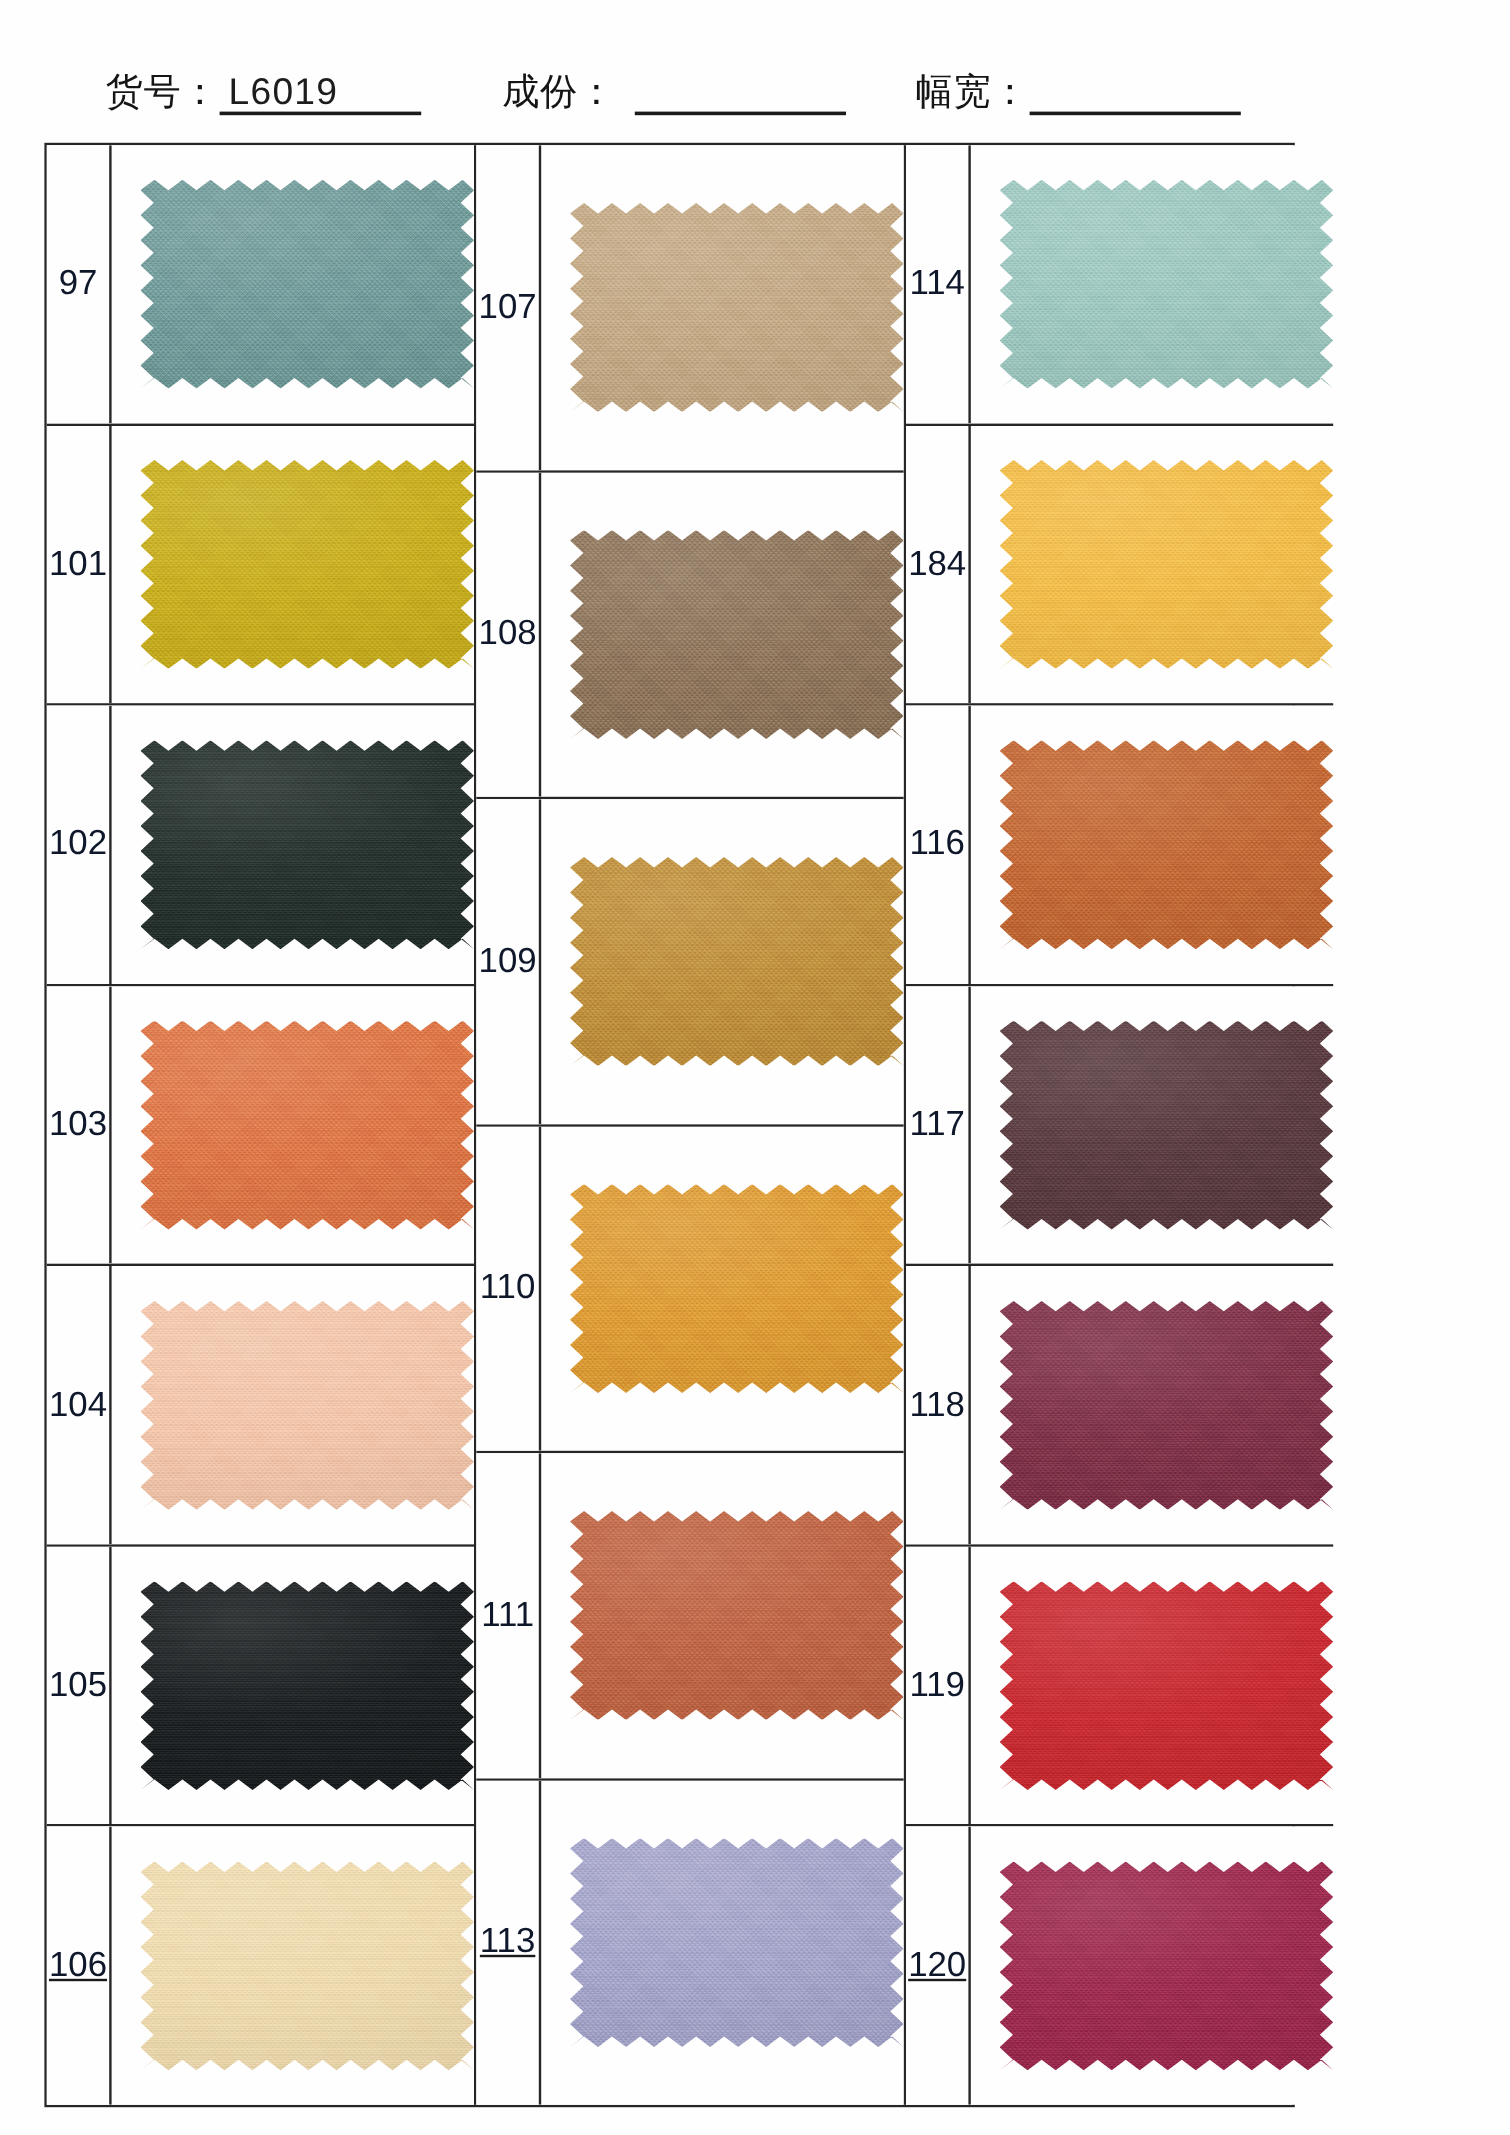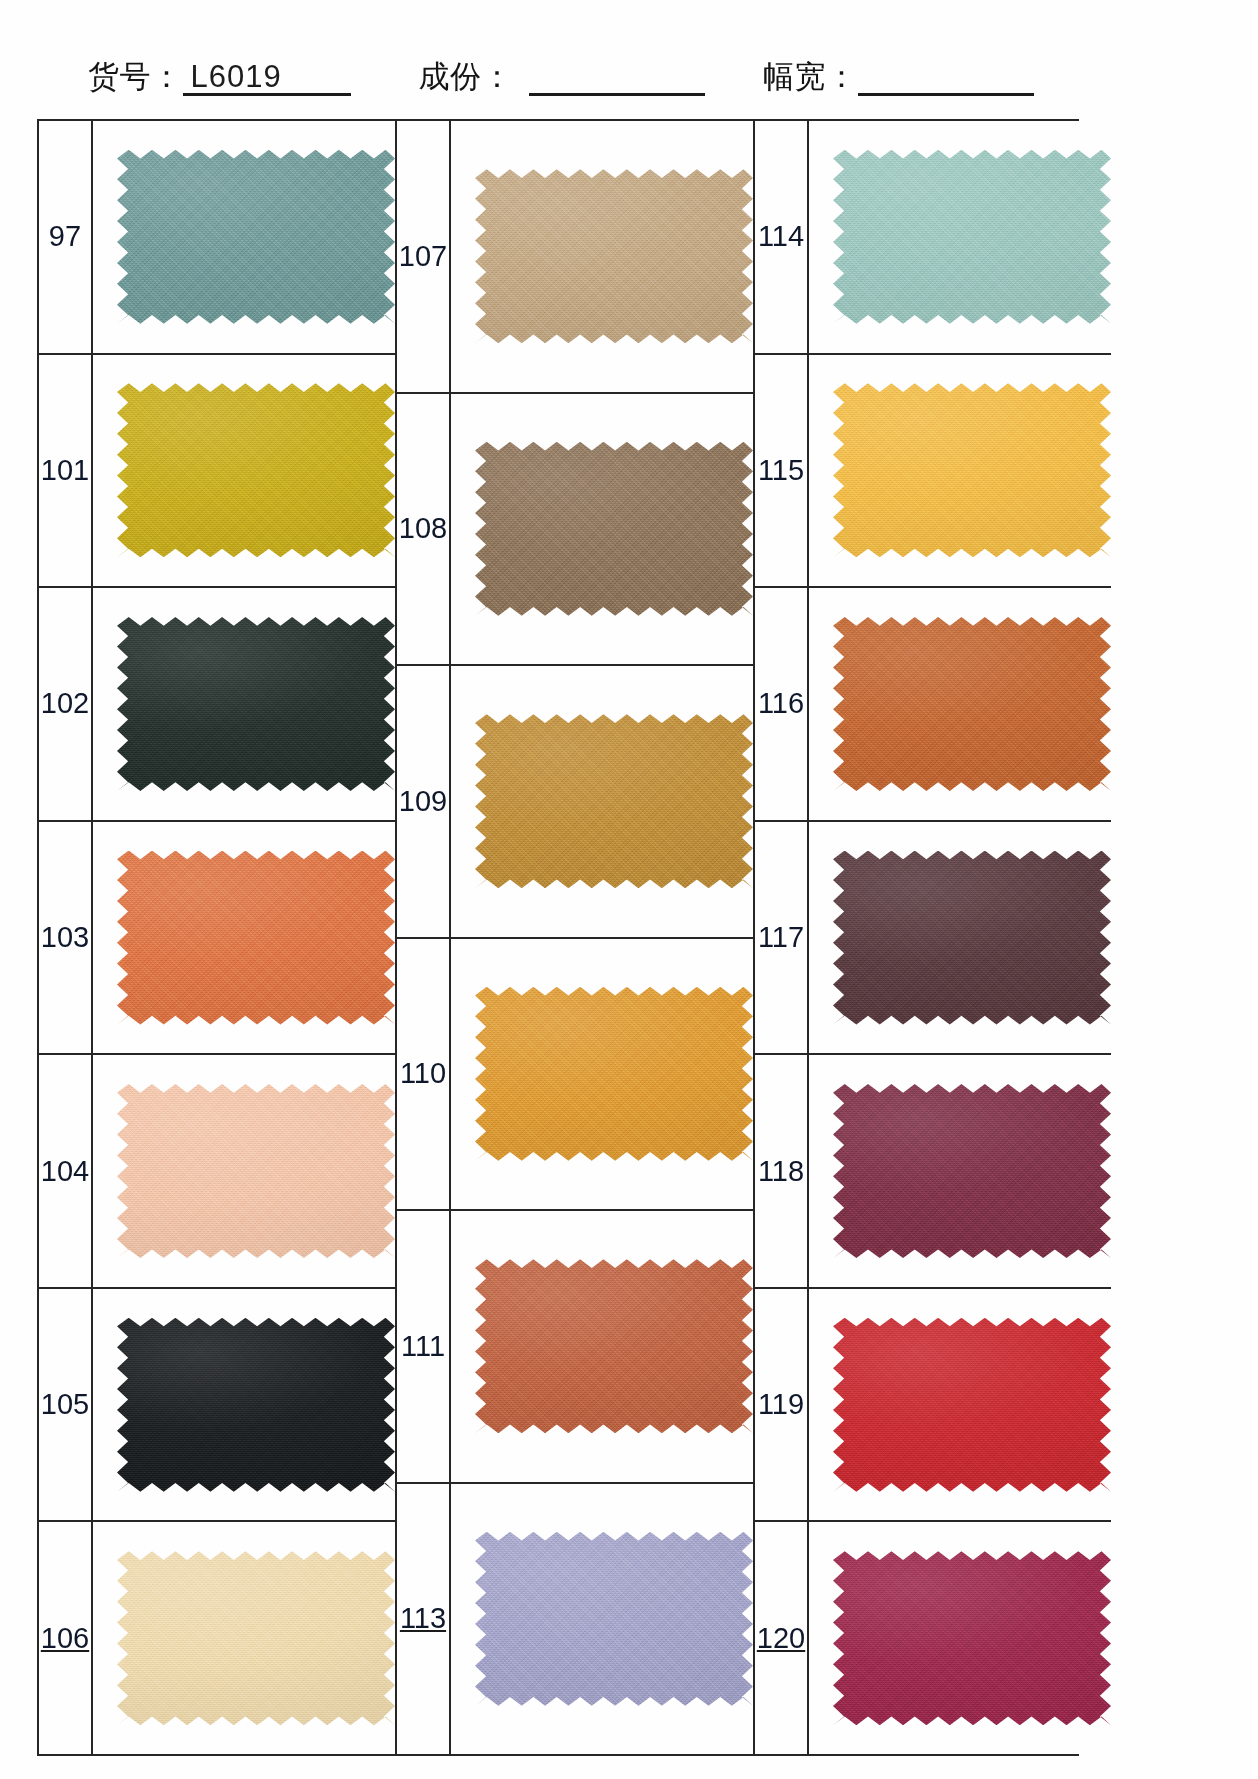--- a/index.html
+++ b/index.html
@@ -292,21 +292,21 @@
         </div>
       </div>
       <div class="col">
         <div class="cell">
           <div class="cell-label">114</div>
           <div class="cell-swatch">
             <div class="swatch" style="background-color: rgb(155, 200, 192);"></div>
           </div>
         </div>
         <div class="cell">
-          <div class="cell-label">115</div>
+          <div class="cell-label">184</div>
           <div class="cell-swatch">
             <div class="swatch" style="background-color: rgb(245, 189, 67);"></div>
           </div>
         </div>
         <div class="cell">
           <div class="cell-label">116</div>
           <div class="cell-swatch">
             <div class="swatch" style="background-color: rgb(196, 100, 46);"></div>
           </div>
         </div>

